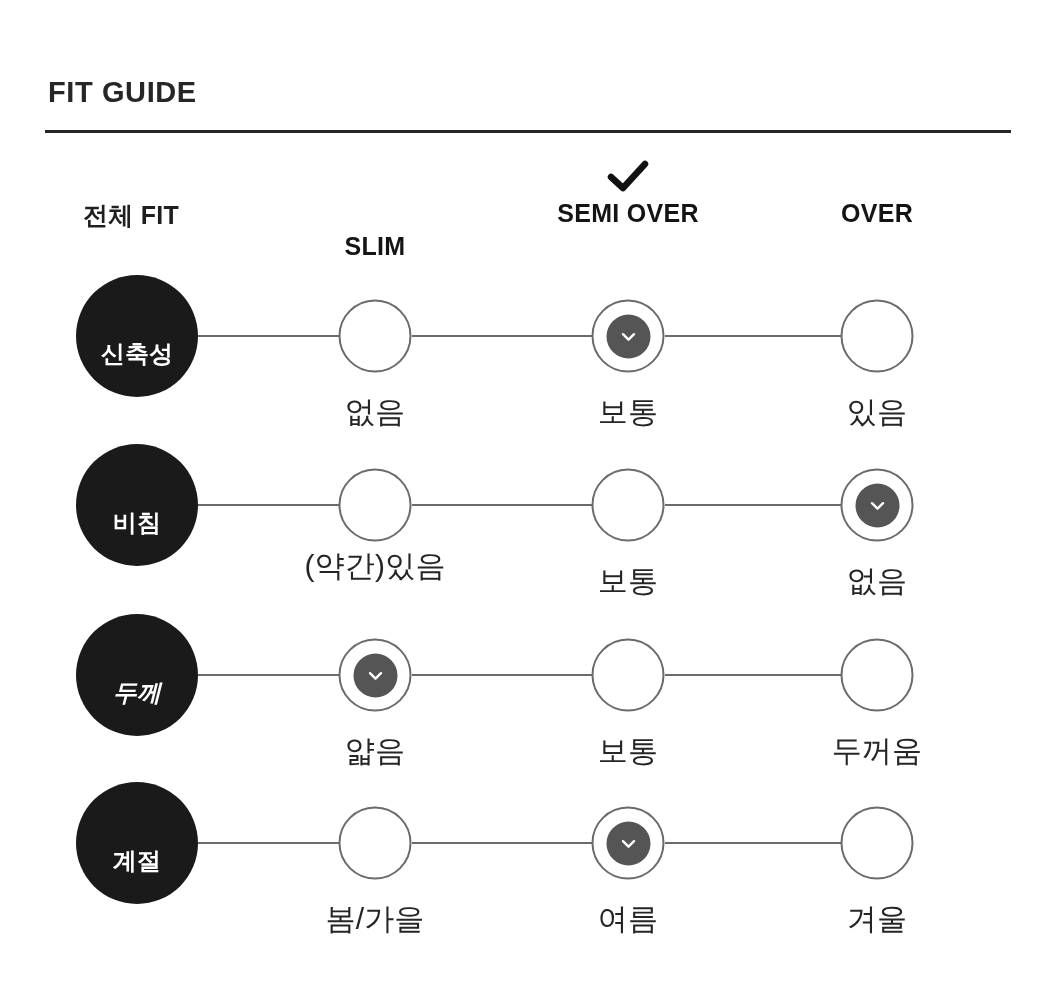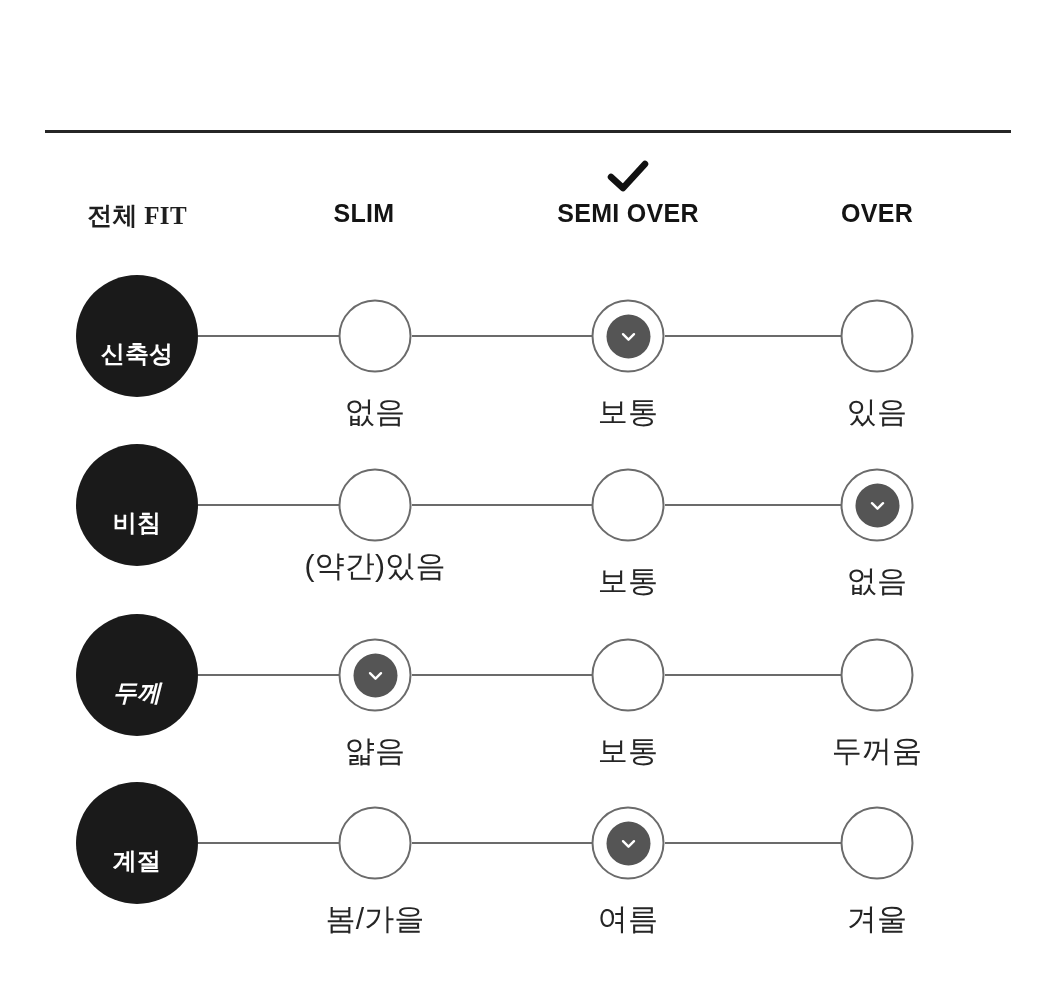--- a/index.html
+++ b/index.html
@@ -144,26 +144,27 @@
     color: #252525;
     white-space: nowrap;
     letter-spacing: 0.2px;
   }
 </style>
 </head>
 <body>
 
 <div class="page">
 
+  <div class="title">FIT GUIDE</div>
 
   <div class="title-rule"></div>
 
-  <div class="col-head first" style="left:137px;font-family:Liberation Serif, serif;">전체 FIT</div>
-
-  <div class="col-head" style="left:364px;">SLIM</div>
+  <div class="col-head first" style="left:131px;">전체 FIT</div>
+
+  <div class="col-head" style="left:375px;margin-top:33px;">SLIM</div>
 
   <svg class="head-check" style="left:628px;" viewBox="0 0 44 34">
     <path d="M5 17 L17 28 L39 4" fill="none" stroke="#111111" stroke-width="6.5" stroke-linecap="round" stroke-linejoin="round"></path>
   </svg>
 
   <div class="col-head" style="left:628px;">SEMI OVER</div>
 
   <div class="col-head" style="left:877px;">OVER</div>
 
   <div id="rows-root">

